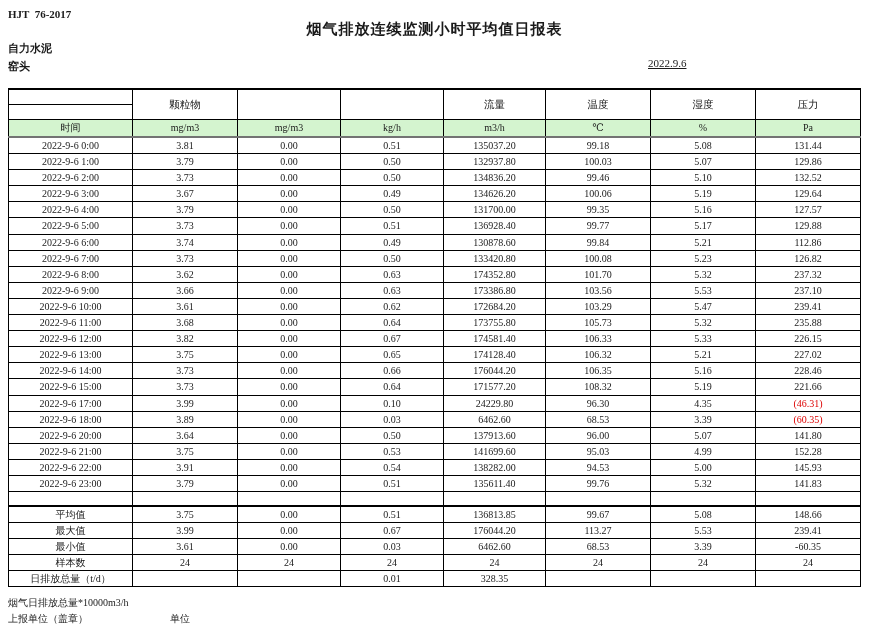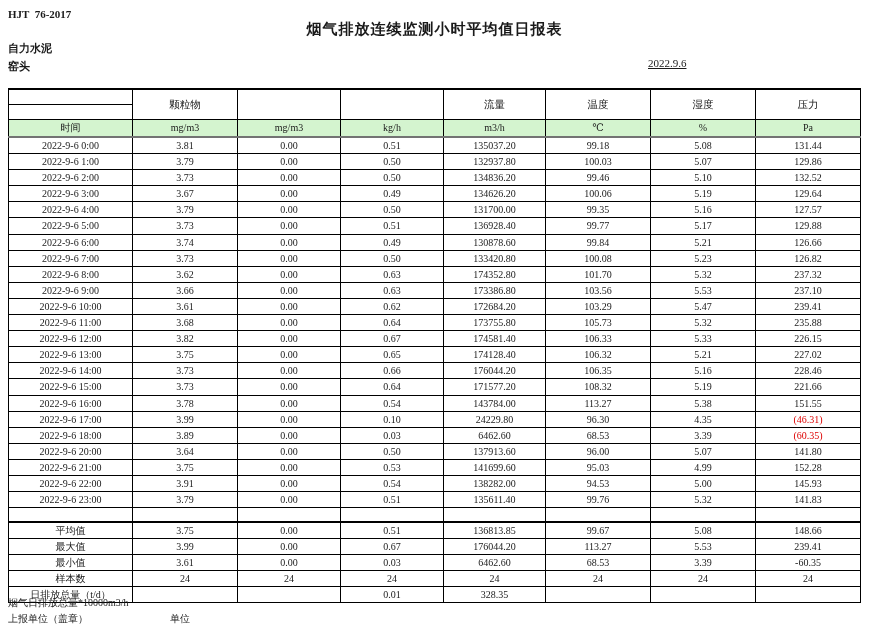--- a/index.html
+++ b/index.html
@@ -149,21 +149,21 @@
           <td>129.88</td>
         </tr>
         <tr>
           <td>2022-9-6 6:00</td>
           <td>3.74</td>
           <td>0.00</td>
           <td>0.49</td>
           <td>130878.60</td>
           <td>99.84</td>
           <td>5.21</td>
-          <td>126.66</td>
+          <td>112.86</td>
         </tr>
         <tr>
           <td>2022-9-6 7:00</td>
           <td>3.73</td>
           <td>0.00</td>
           <td>0.50</td>
           <td>133420.80</td>
           <td>100.08</td>
           <td>5.23</td>
           <td>126.82</td>
@@ -242,30 +242,20 @@
           <td>2022-9-6 15:00</td>
           <td>3.73</td>
           <td>0.00</td>
           <td>0.64</td>
           <td>171577.20</td>
           <td>108.32</td>
           <td>5.19</td>
           <td>221.66</td>
         </tr>
         <tr>
-          <td>2022-9-6 16:00</td>
-          <td>3.78</td>
-          <td>0.00</td>
-          <td>0.54</td>
-          <td>143784.00</td>
-          <td>113.27</td>
-          <td>5.38</td>
-          <td>151.55</td>
-        </tr>
-        <tr>
           <td>2022-9-6 17:00</td>
           <td>3.99</td>
           <td>0.00</td>
           <td>0.10</td>
           <td>24229.80</td>
           <td>96.30</td>
           <td>4.35</td>
           <td class="red">(46.31)</td>
         </tr>
         <tr>

